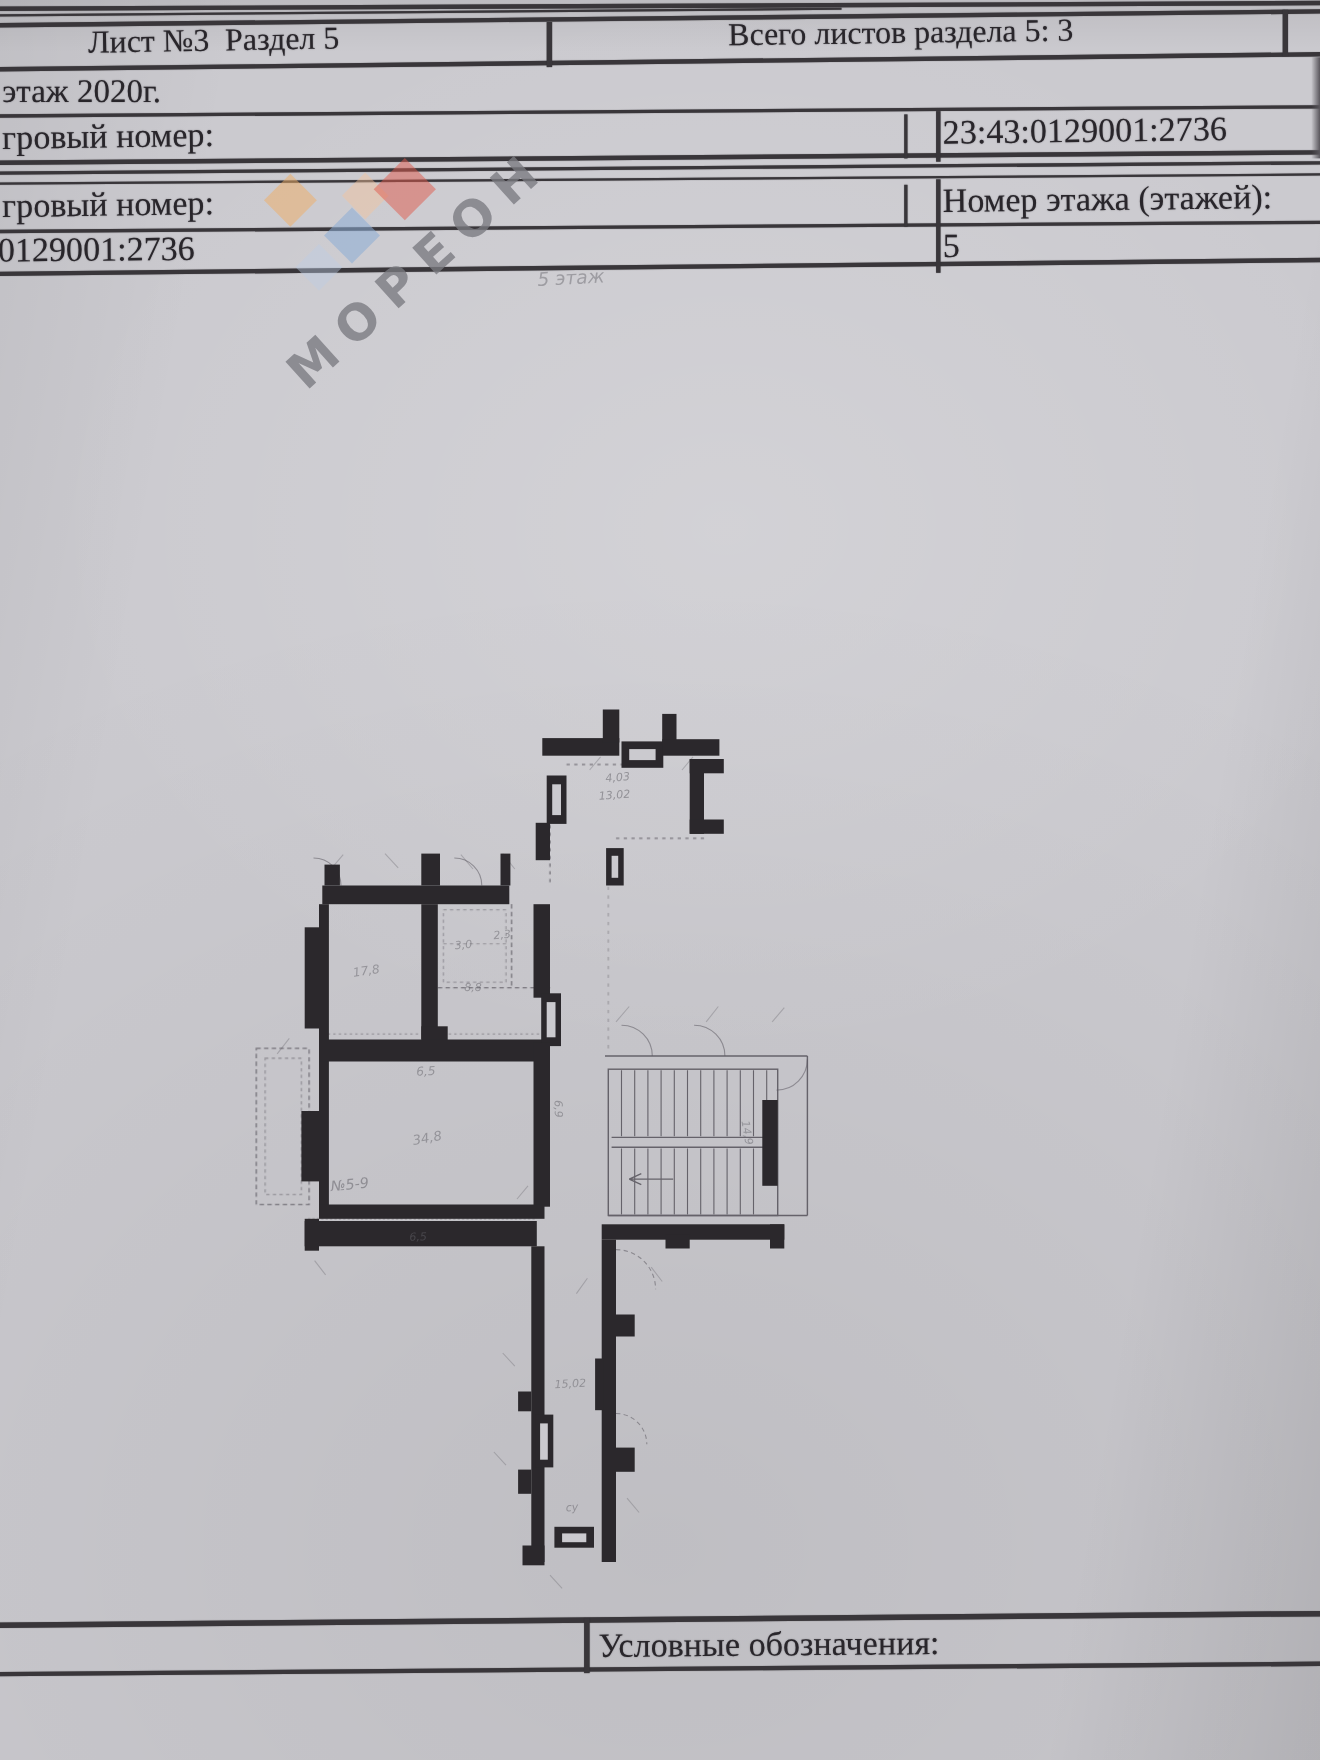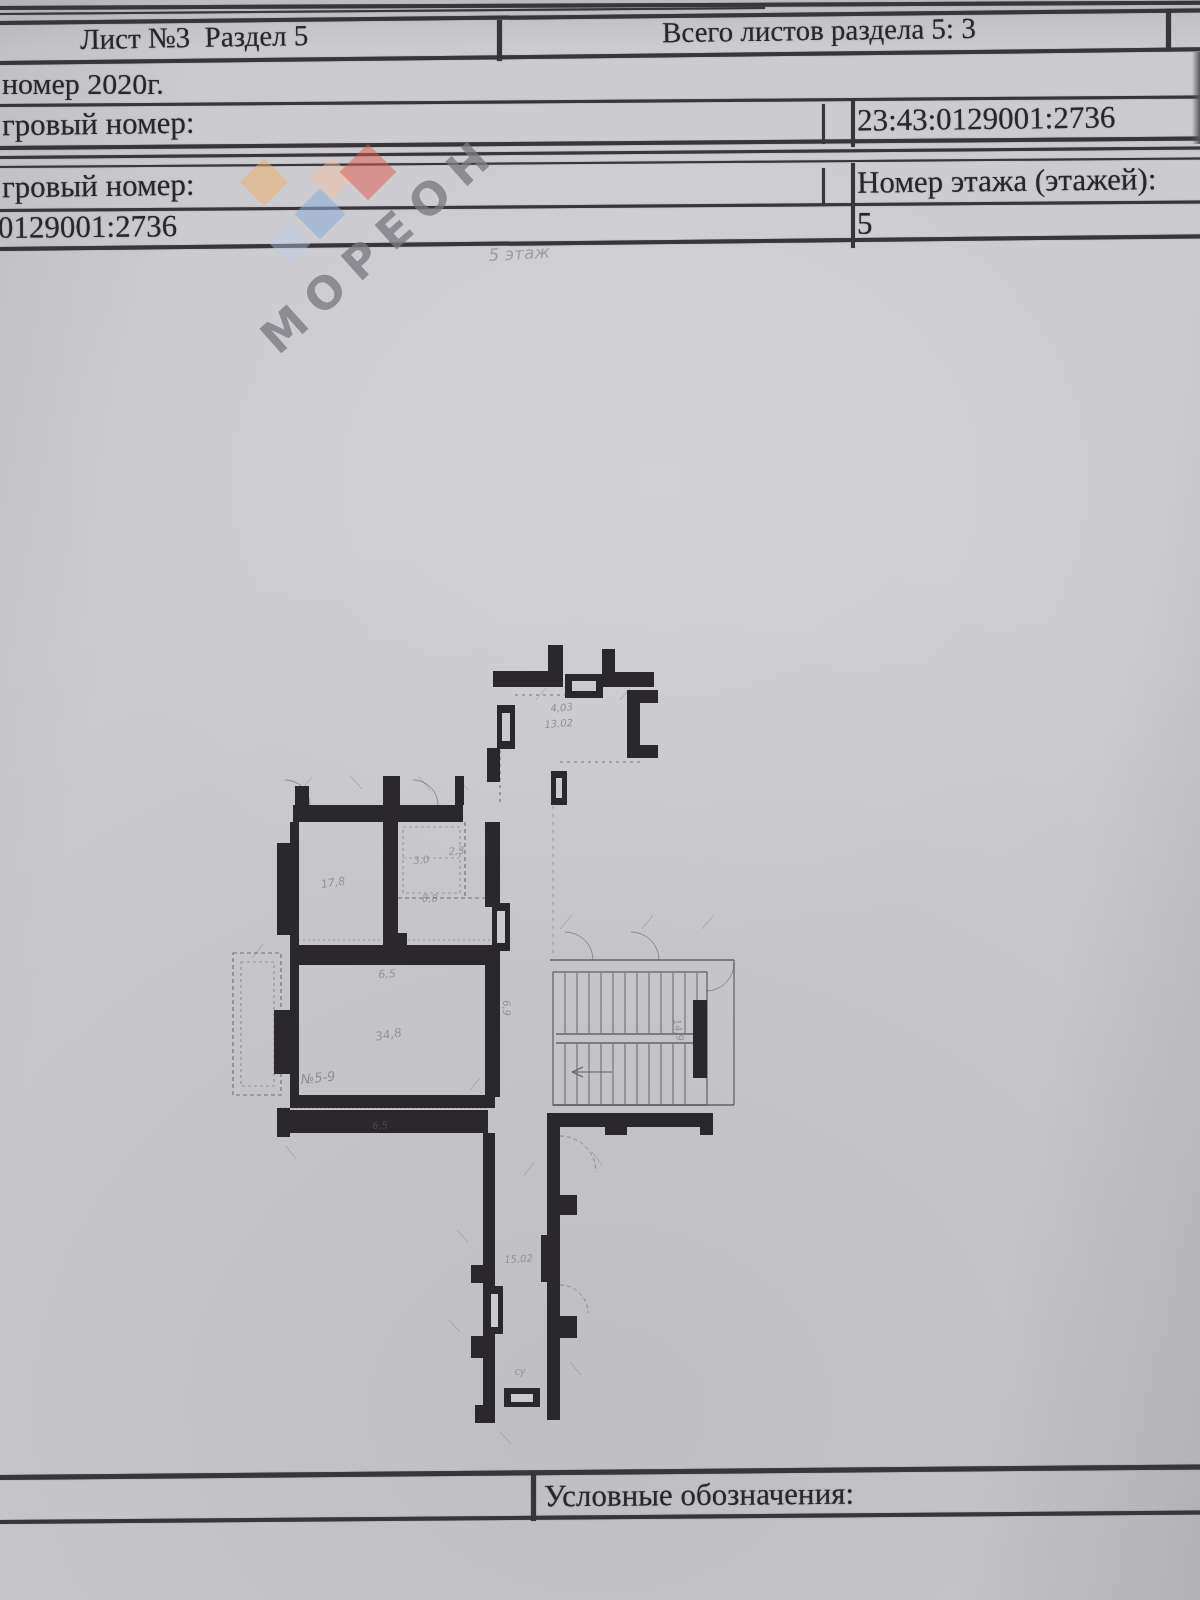--- a/index.html
+++ b/index.html
@@ -161,21 +161,21 @@
   <div class="vline" style="left:822px;top:168px;width:3px;height:38px;"></div>
   <div class="edge-sliver" style="left:1192px;top:52px;width:8px;height:92px;"></div>
 
   <div class="tline" style="left:-5px;top:1475px;width:1210px;height:5px;transform:rotate(-0.5deg);"></div>
   <div class="tline" style="left:-5px;top:1520px;width:1210px;height:4px;transform:rotate(-0.45deg);"></div>
   <div class="vline" style="left:531px;top:1471px;width:5px;height:50px;"></div>
 
   <div class="doc-text" style="left:80px;top:22px;font-size:29px;transform:rotate(-1deg);">Лист №3  Раздел 5</div>
   <div class="doc-text" style="left:662px;top:15px;font-size:29px;transform:rotate(-0.8deg);">Всего листов раздела 5: 3</div>
 
-  <div class="doc-text" style="left:2px;top:68px;font-size:30px;">номер 2020г.</div>
+  <div class="doc-text" style="left:2px;top:68px;font-size:30px;">этаж 2020г.</div>
 
   <div class="doc-text" style="left:2px;top:108px;transform:rotate(-0.8deg);">гровый номер:</div>
   <div class="doc-text" style="left:857px;top:103px;transform:rotate(-0.7deg);">23:43:0129001:2736</div>
 
   <div class="doc-text" style="left:2px;top:170px;transform:rotate(-0.8deg);">гровый номер:</div>
   <div class="doc-text" style="left:857px;top:165px;transform:rotate(-0.7deg);">Номер этажа (этажей):</div>
   <div class="doc-text" style="left:-2px;top:211px;transform:rotate(-0.5deg);">0129001:2736</div>
   <div class="doc-text" style="left:857px;top:208px;">5</div>
 
   <div class="doc-text" style="left:544px;top:1479px;font-size:31px;transform:rotate(-0.5deg);">Условные обозначения:</div>

